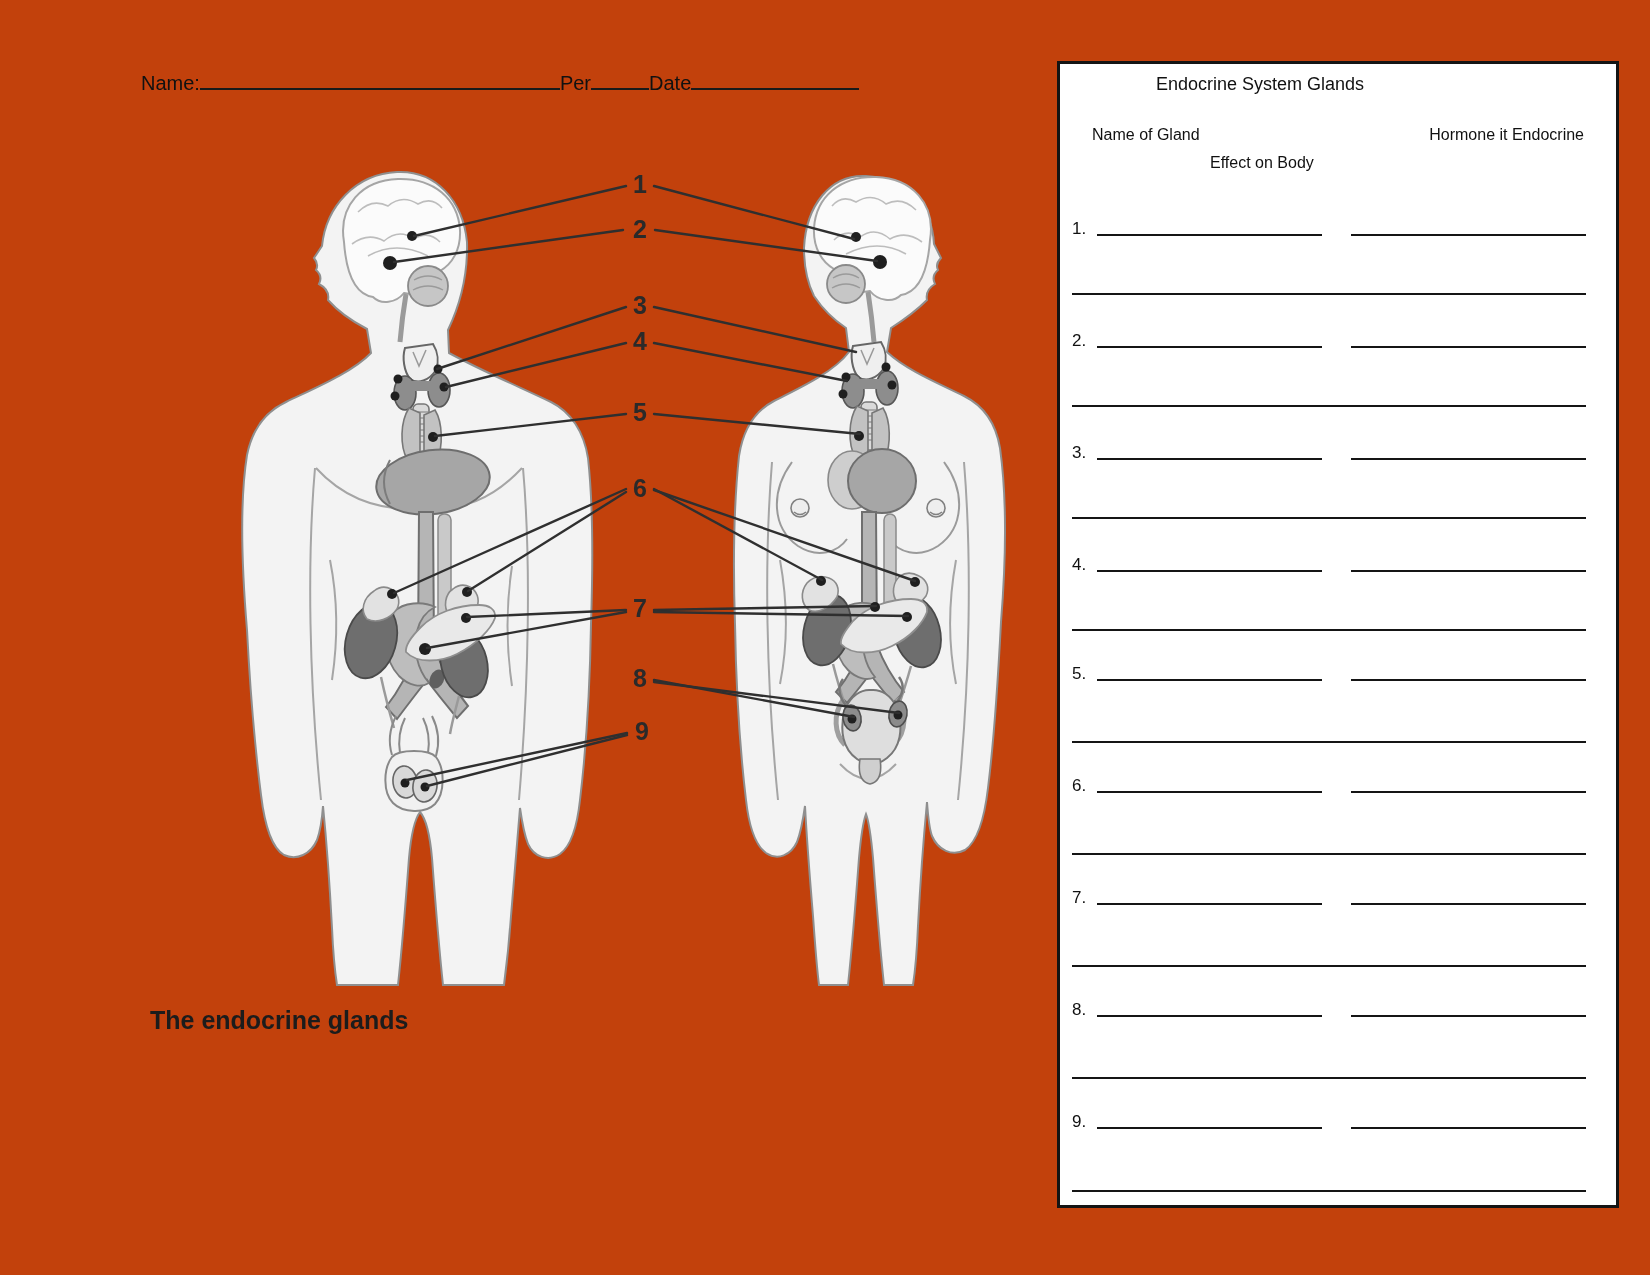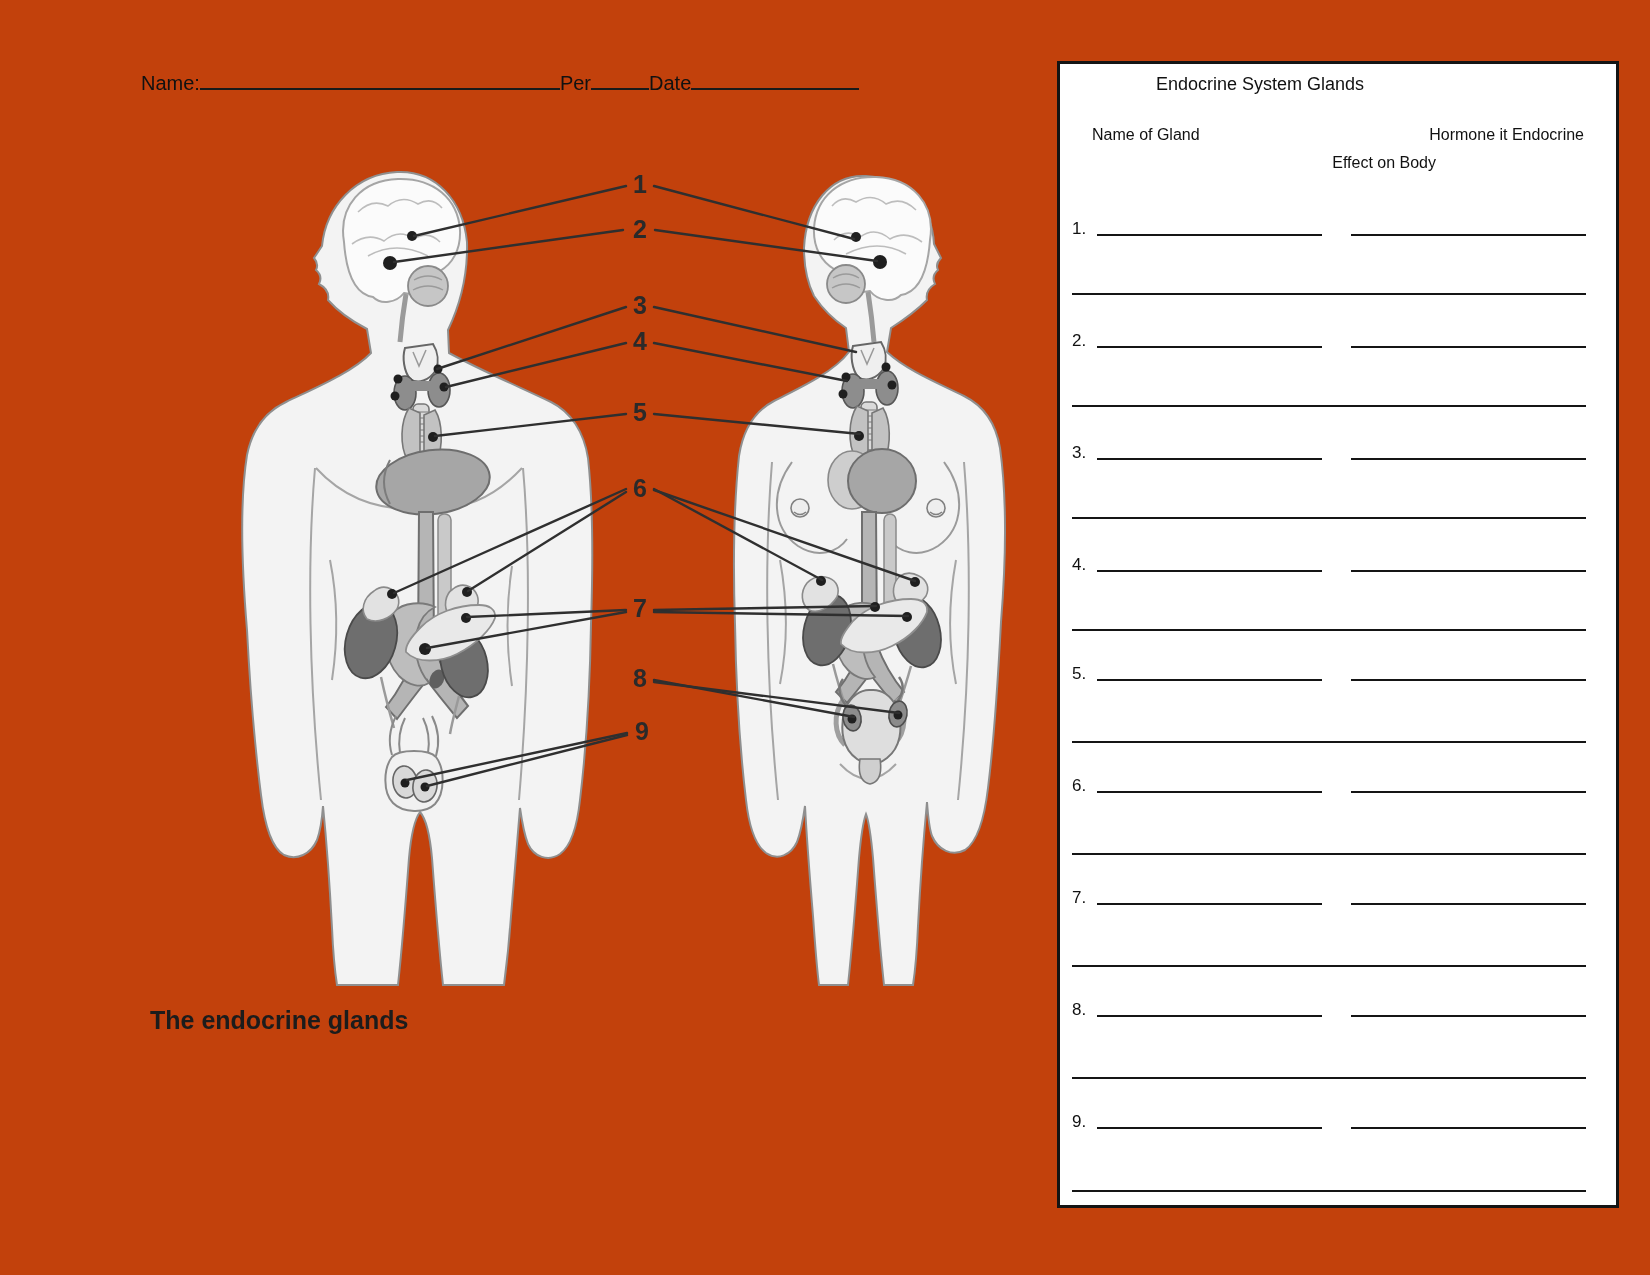--- a/index.html
+++ b/index.html
@@ -13,21 +13,21 @@
   #caption{position:absolute;left:150px;top:1006px;font-size:25px;font-weight:bold;color:#1c1c1c;}
   
   #diagram{position:absolute;left:130px;top:150px;width:880px;height:870px;}
   
   #panel{position:absolute;left:1041px;top:61px;width:562px;height:1147px;
          border:3px solid #141414;box-sizing:border-box;background:#fff;margin-left:16px;}
   #panel-title{position:absolute;top:10px;left:0;width:400px;text-align:center;font-size:18px;}
   .col-header{position:absolute;font-size:16px;}
   #col1-header{top:62px;left:32px;}
   #col2-header{top:62px;left:336px;width:188px;text-align:right;}
-  #col3-header{top:90px;left:150px;width:226px;text-align:right;}
+  #col3-header{top:90px;left:150px;width:226px;text-align:left;}
   .answer-row{position:absolute;left:0;width:100%;height:30px;}
   .row-num{position:absolute;left:12px;bottom:-3px;font-size:17px;}
   .blank{position:absolute;bottom:0;height:0;border-bottom:2.2px solid #151515;}
   .blank1{left:37px;width:225px;}
   .blank2{left:291px;width:235px;}
   .full-line{position:absolute;left:12px;width:514px;height:0;border-top:2.2px solid #151515;}
 </style>
 </head>
 <body>
 

